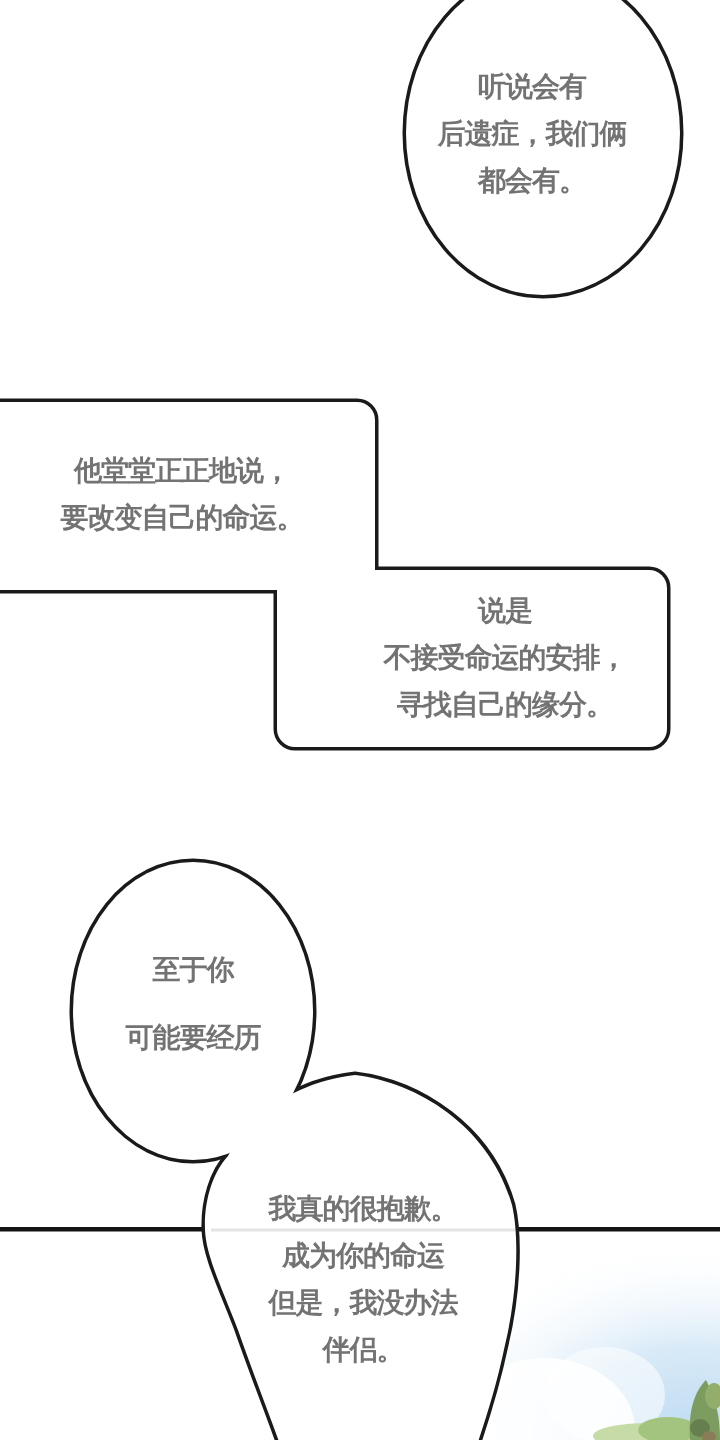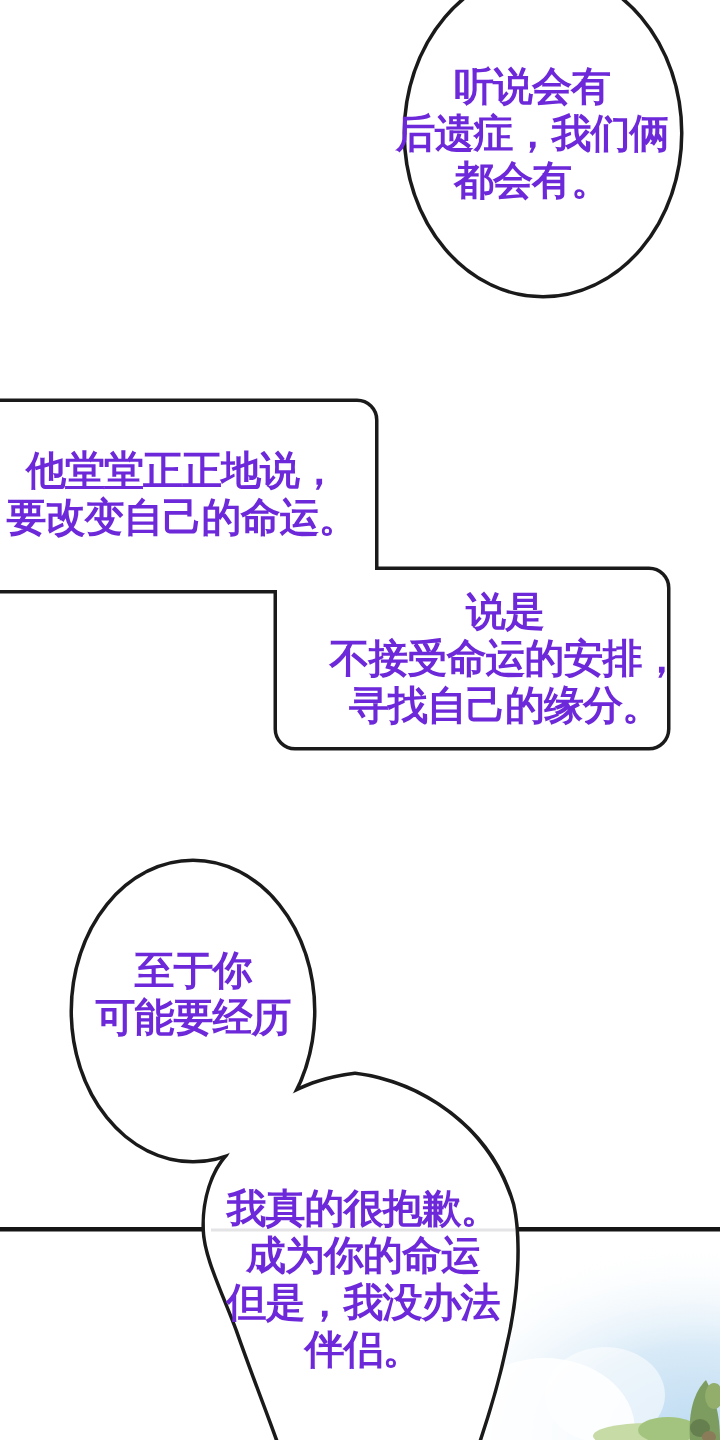--- a/index.html
+++ b/index.html
@@ -3,28 +3,28 @@
 <meta charset="utf-8">
 <style>
   html,body{margin:0;padding:0;background:#fff;}
   .page{
     position:relative;width:720px;height:1440px;background:#ffffff;
     overflow:hidden;font-family:"DejaVu Sans",sans-serif;
   }
   .art{position:absolute;left:0;top:0;width:720px;height:1440px;display:block;}
   .txt{
     position:absolute;display:flex;flex-direction:column;align-items:center;
-    font-weight:700;color:#6d28d9;font-size:40px;line-height:47px;
+    font-weight:700;color:#737373;font-size:28px;line-height:47px;
     text-align:right;white-space:nowrap;letter-spacing:-1px;
   }
   .txt .line{height:47px;}
   .t-top   {left:372px;width:320px;top:63px;}
   .t-lbox  {left:4px;width:356px;top:447px;}
   .t-rbox  {left:298px;width:360px;top:587px;line-height:48px;margin-left:27px;}
-  .t-soval {left:43px;width:300px;top:947px;line-height:46px;}
+  .t-soval {left:43px;width:300px;top:947px;line-height:46px;gap:21px;}
   .t-boval {left:183px;width:360px;top:1185px;line-height:47px;}
 </style>
 </head>
 <body>
 
 <div class="page">
 
   <svg class="art" viewBox="0 0 720 1440">
     <defs>
       <radialGradient id="skyGrad" cx="92%" cy="98%" r="95%">

